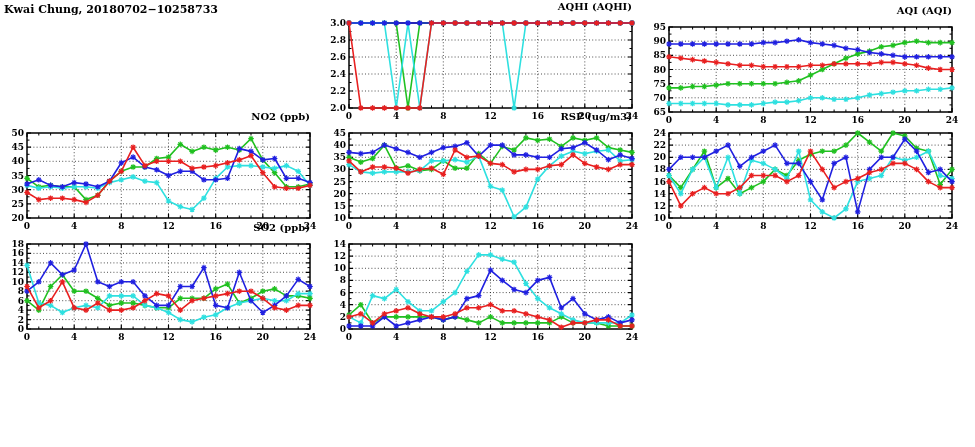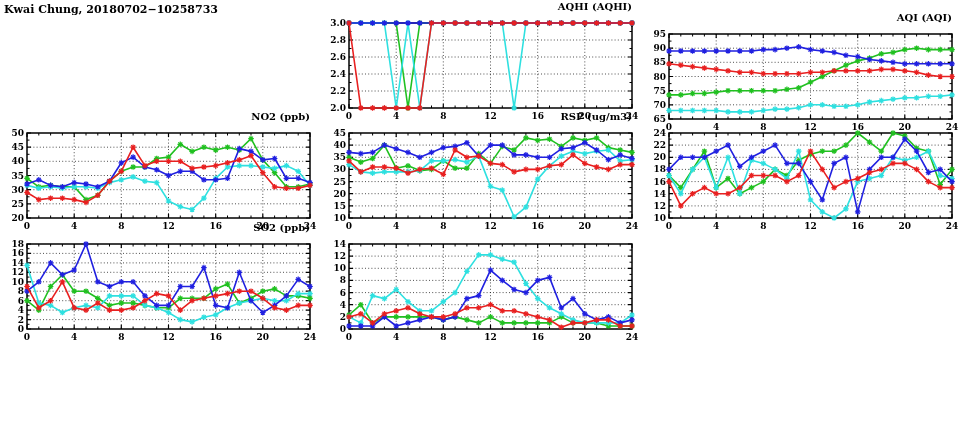--- a/index.html
+++ b/index.html
@@ -15,21 +15,21 @@
   }
   .chart{position:absolute;width:325px;height:130px;}
   .chart-title{
     position:absolute;top:1px;left:0;width:313px;text-align:right;
     font:bold 10px "DejaVu Serif",serif;white-space:nowrap;
   }
   .plot-svg{position:absolute;top:12px;left:0;width:325px;height:112px;}
   .tick{font:bold 9px "DejaVu Serif",serif;fill:#000;}
   
   .pos-aqhi{left:319px;top:0px;}
-  .pos-aqi {left:639px;top:11px;}
+  .pos-aqi {left:639px;top:4px;}
   .pos-no2 {left:-3px; top:110px;}
   .pos-rsp {left:319px;top:110px;}
   .pos-fsp {left:639px;top:110px;}
   .pos-so2 {left:-3px; top:221px;}
   .pos-o3  {left:319px;top:221px;}
 </style>
 </head>
 <body>
 
 <div class="main-title">Kwai Chung, 20180702−10258733</div>

